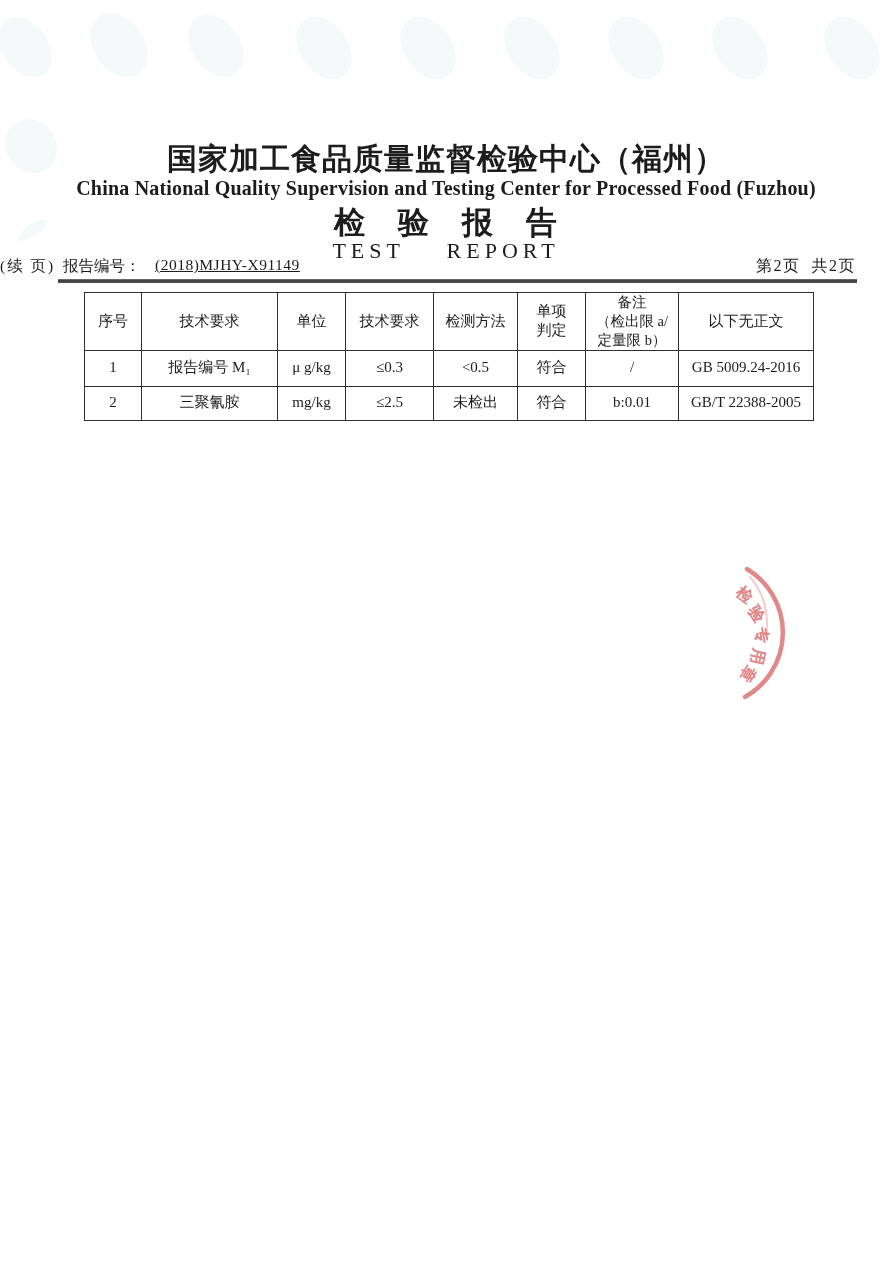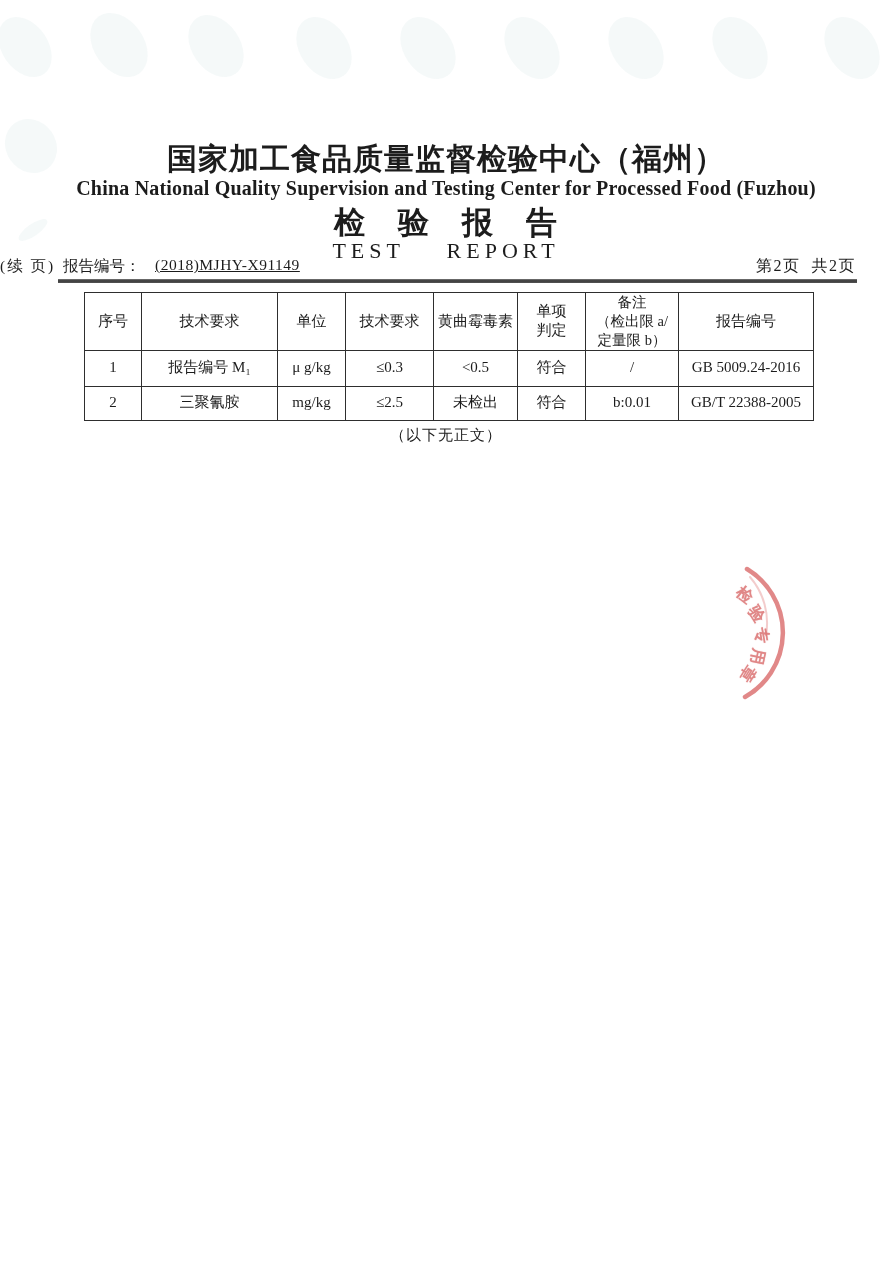--- a/index.html
+++ b/index.html
@@ -138,27 +138,27 @@
         <col style="width:68px">
         <col style="width:93px">
         <col style="width:135px">
     </colgroup>
     <thead>
       <tr>
         <th>序号</th>
         <th>技术要求</th>
         <th>单位</th>
         <th>技术要求</th>
-        <th>黄曲霉毒素</th>
+        <th>检测方法</th>
         <th>单项
 判定</th>
         <th class="remark-h">备注
 （检出限 a/
 定量限 b）</th>
-        <th>报告编号</th>
+        <th>以下无正文</th>
       </tr>
     </thead>
     <tbody>
       <tr class="r1">
         <td>1</td>
         <td class="item-name">报告编号 M₁</td>
         <td>μ g/kg</td>
         <td>≤0.3</td>
         <td>&lt;0.5</td>
         <td>符合</td>
@@ -171,21 +171,20 @@
         <td>mg/kg</td>
         <td>≤2.5</td>
         <td>未检出</td>
         <td>符合</td>
         <td>b:0.01</td>
         <td>GB/T 22388-2005</td>
       </tr>
     </tbody>
   </table>
 
-  <div class="footer-note">（以下无正文）</div>
 
   <div class="stamp">
     <svg width="130" height="165" viewBox="0 0 130 165">
       <path d="M47,14 A74,74 0 0 1 45,142" fill="none" stroke="#d96a6a" stroke-width="4.5" stroke-linecap="round" opacity="0.8"></path>
       <path d="M50,22 A70,70 0 0 1 66,80" fill="none" stroke="#e89a9a" stroke-width="2" stroke-linecap="round" opacity="0.5"></path>
     </svg>
     <span class="sc sc0">检</span>
     <span class="sc sc1">验</span>
     <span class="sc sc2">专</span>
     <span class="sc sc3">用</span>

